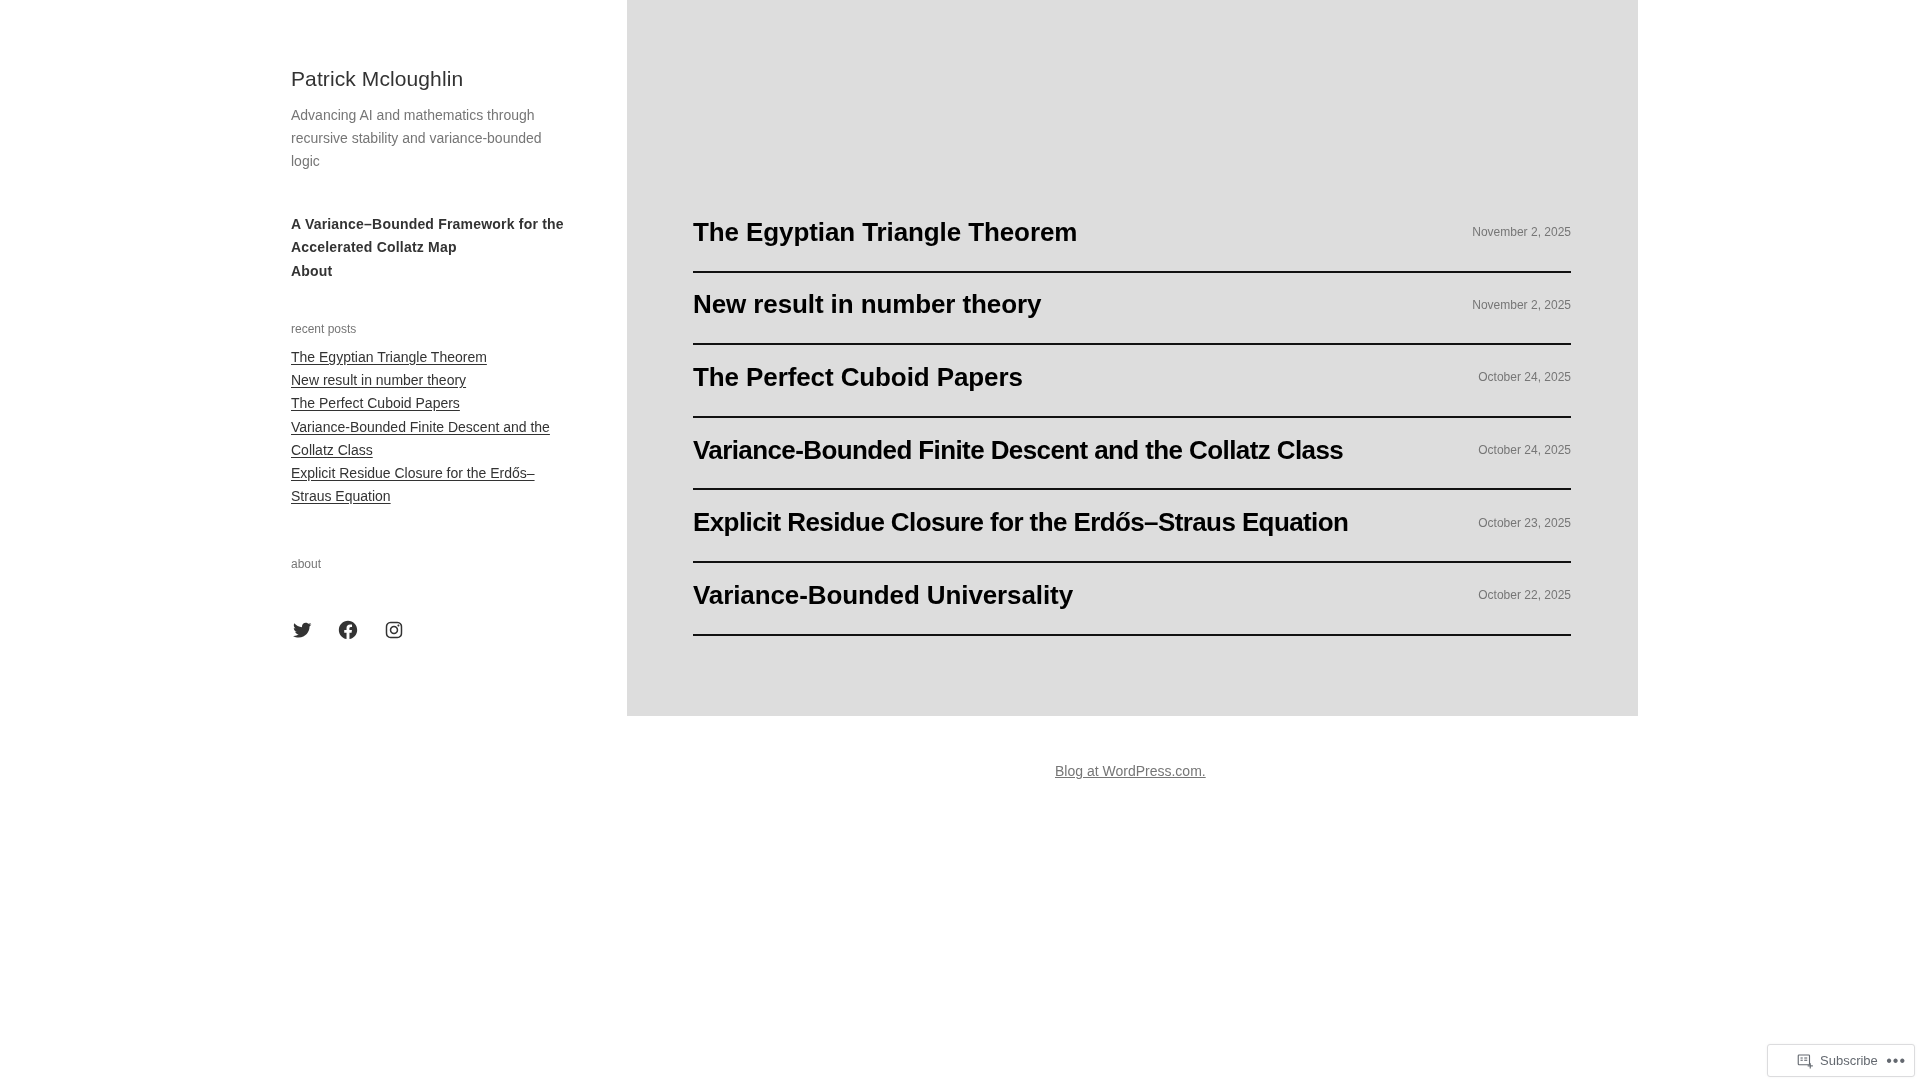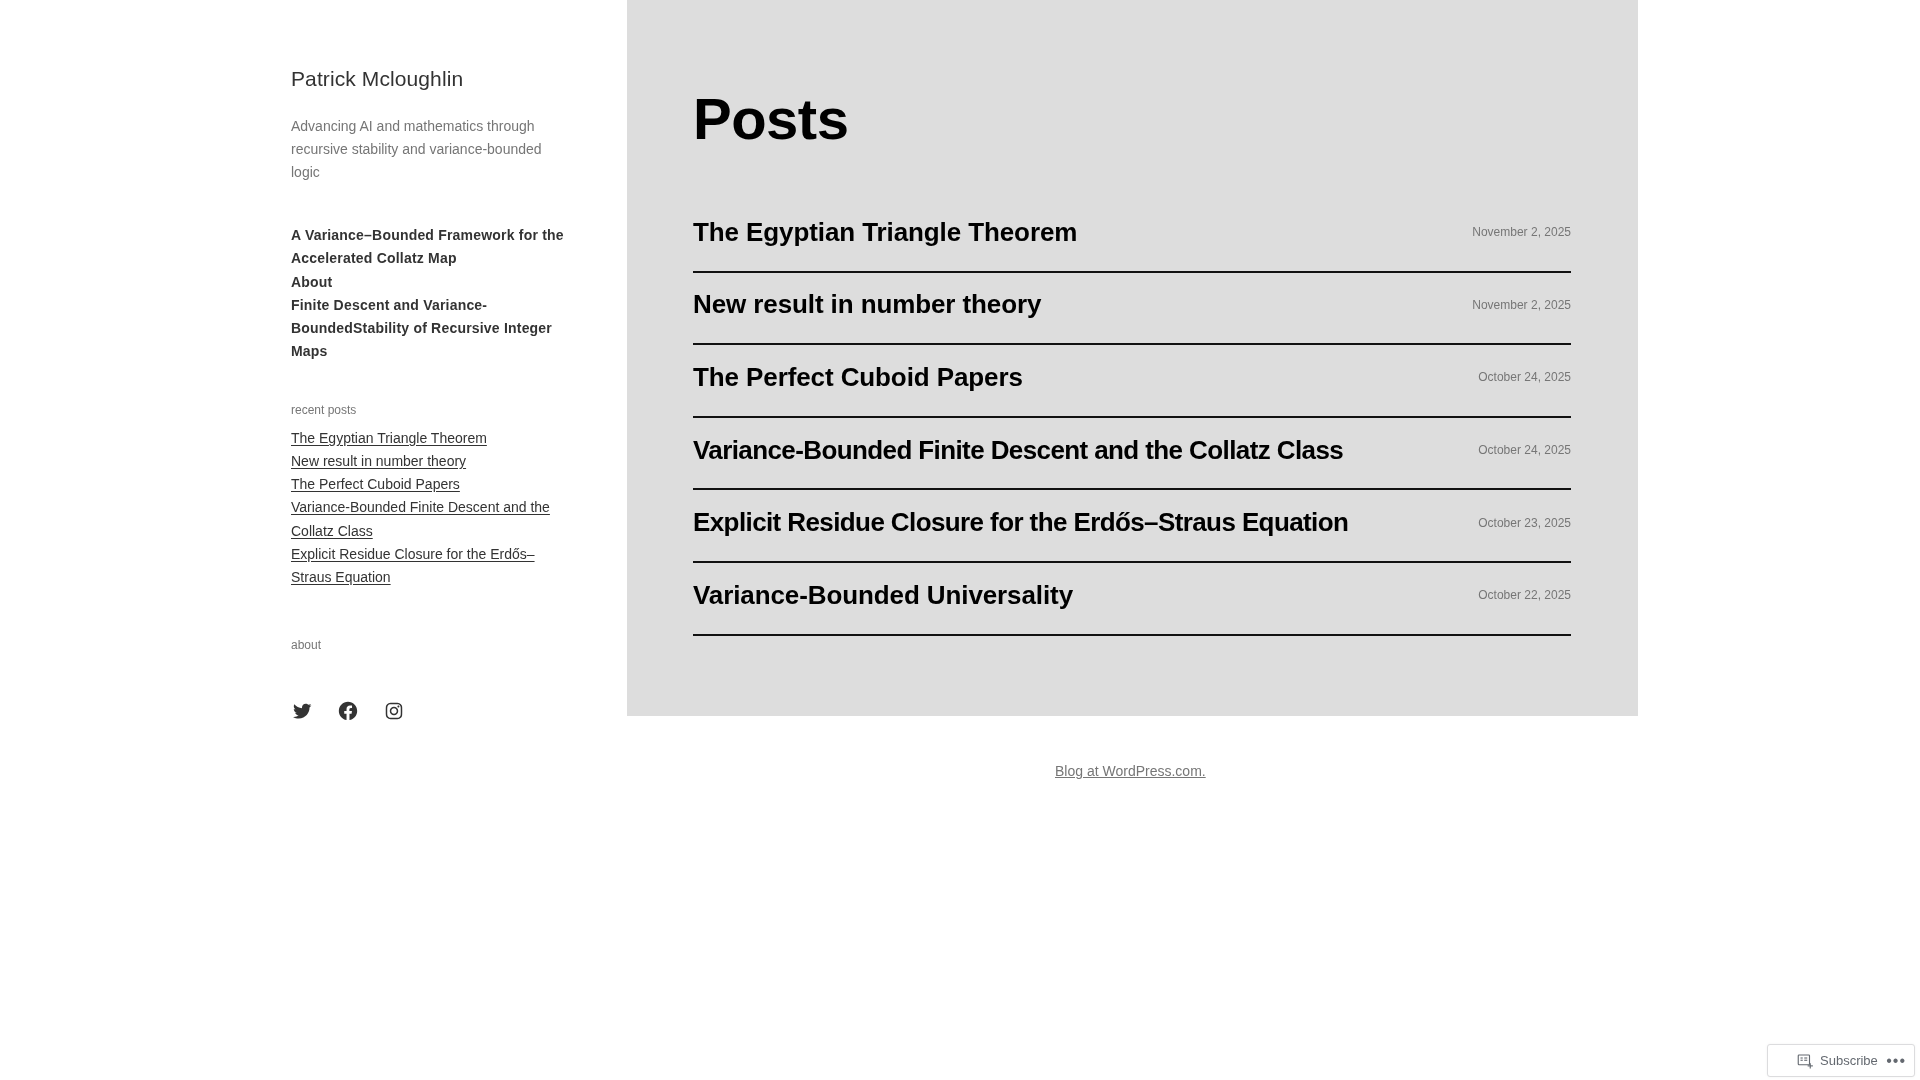--- a/index.html
+++ b/index.html
@@ -22,21 +22,21 @@
     .site-title {
       font-size: 21px;
       font-weight: normal;
       color: #333333;
       line-height: 34px;
       text-decoration: none;
       display: inline-block;
       letter-spacing: 0.1px;
     }
     .site-tagline {
-      margin-top: 19px;
+      margin-top: 8px;
       font-size: 14px;
       line-height: 23px;
       color: #767676;
       width: 270px;
     }
     .page-nav {
       margin-top: 40px;
       list-style: none;
     }
     .page-nav li { font-size: 14px; line-height: 23.3px; font-weight: bold; }
@@ -148,21 +148,20 @@
 </head>
 <body>
 
 <aside class="sidebar">
   <a class="site-title" href="#">Patrick Mcloughlin</a>
   <p class="site-tagline">Advancing AI and mathematics through recursive stability and variance-bounded logic</p>
 
   <ul class="page-nav">
     <li><a href="#">A Variance–Bounded Framework for the Accelerated Collatz Map</a></li>
     <li><a href="#">About</a></li>
-    <li><a href="#">Finite Descent and Variance-BoundedStability of Recursive Integer Maps</a></li>
   </ul>
 
   <section class="recent-posts">
     <h2 class="widget-title">recent posts</h2>
     <ul>
       <li><a href="#">The Egyptian Triangle Theorem</a></li>
       <li><a href="#">New result in number theory</a></li>
       <li><a href="#">The Perfect Cuboid Papers</a></li>
       <li><a href="#">Variance-Bounded Finite Descent and the Collatz Class</a></li>
       <li><a href="#">Explicit Residue Closure for the Erdős–Straus Equation</a></li>
@@ -186,21 +185,20 @@
     </a>
     <a href="#">
       <svg viewBox="0 0 24 24">
           <path d="M12 4.622c2.403 0 2.688.009 3.637.052.877.04 1.354.187 1.671.31.42.163.72.358 1.035.673.315.315.51.615.673 1.035.123.317.27.794.31 1.671.043.95.052 1.234.052 3.637s-.009 2.688-.052 3.637c-.04.877-.187 1.354-.31 1.671-.163.42-.358.72-.673 1.035-.315.315-.615.51-1.035.673-.317.123-.794.27-1.671.31-.95.043-1.234.052-3.637.052s-2.688-.009-3.637-.052c-.877-.04-1.354-.187-1.671-.31-.42-.163-.72-.358-1.035-.673-.315-.315-.51-.615-.673-1.035-.123-.317-.27-.794-.31-1.671-.043-.95-.052-1.234-.052-3.637s.009-2.688.052-3.637c.04-.877.187-1.354.31-1.671.163-.42.358-.72.673-1.035.315-.315.615-.51 1.035-.673.317-.123.794-.27 1.671-.31.95-.043 1.234-.052 3.637-.052M12 3c-2.444 0-2.75.01-3.71.054-.959.044-1.613.196-2.185.418-.592.23-1.094.538-1.594 1.039-.5.5-.808 1.002-1.038 1.594-.223.572-.375 1.226-.419 2.184C3.01 9.25 3 9.556 3 12s.01 2.75.054 3.71c.044.959.196 1.613.419 2.185.23.592.538 1.094 1.038 1.594.5.5 1.002.808 1.594 1.038.572.223 1.226.375 2.184.419.96.044 1.267.054 3.711.054s2.75-.01 3.71-.054c.959-.044 1.613-.196 2.185-.419.592-.23 1.094-.538 1.594-1.038.5-.5.808-1.002 1.038-1.594.223-.572.375-1.226.419-2.184.044-.96.054-1.267.054-3.711s-.01-2.75-.054-3.71c-.044-.959-.196-1.613-.419-2.185-.23-.592-.538-1.094-1.038-1.594-.5-.5-1.002-.808-1.594-1.038-.572-.223-1.226-.375-2.184-.419C14.75 3.01 14.444 3 12 3zm0 4.378c-2.552 0-4.622 2.07-4.622 4.622s2.07 4.622 4.622 4.622 4.622-2.07 4.622-4.622S14.552 7.378 12 7.378zM12 15c-1.657 0-3-1.343-3-3s1.343-3 3-3 3 1.343 3 3-1.343 3-3 3zm4.804-8.884c-.596 0-1.08.484-1.08 1.08s.484 1.08 1.08 1.08c.596 0 1.08-.484 1.08-1.08s-.483-1.08-1.08-1.08z"></path>
         </svg>
     </a>
   </div>
 </aside>
 
 <main class="main">
-  <h1 class="page-title">Posts</h1>
   <ul class="post-list">
     <li class="post-item">
       <a href="#" class="post-title">The Egyptian Triangle Theorem</a>
       <span class="post-date">November 2, 2025</span>
     </li>
     <li class="post-item">
       <a href="#" class="post-title">New result in number theory</a>
       <span class="post-date">November 2, 2025</span>
     </li>
     <li class="post-item">

